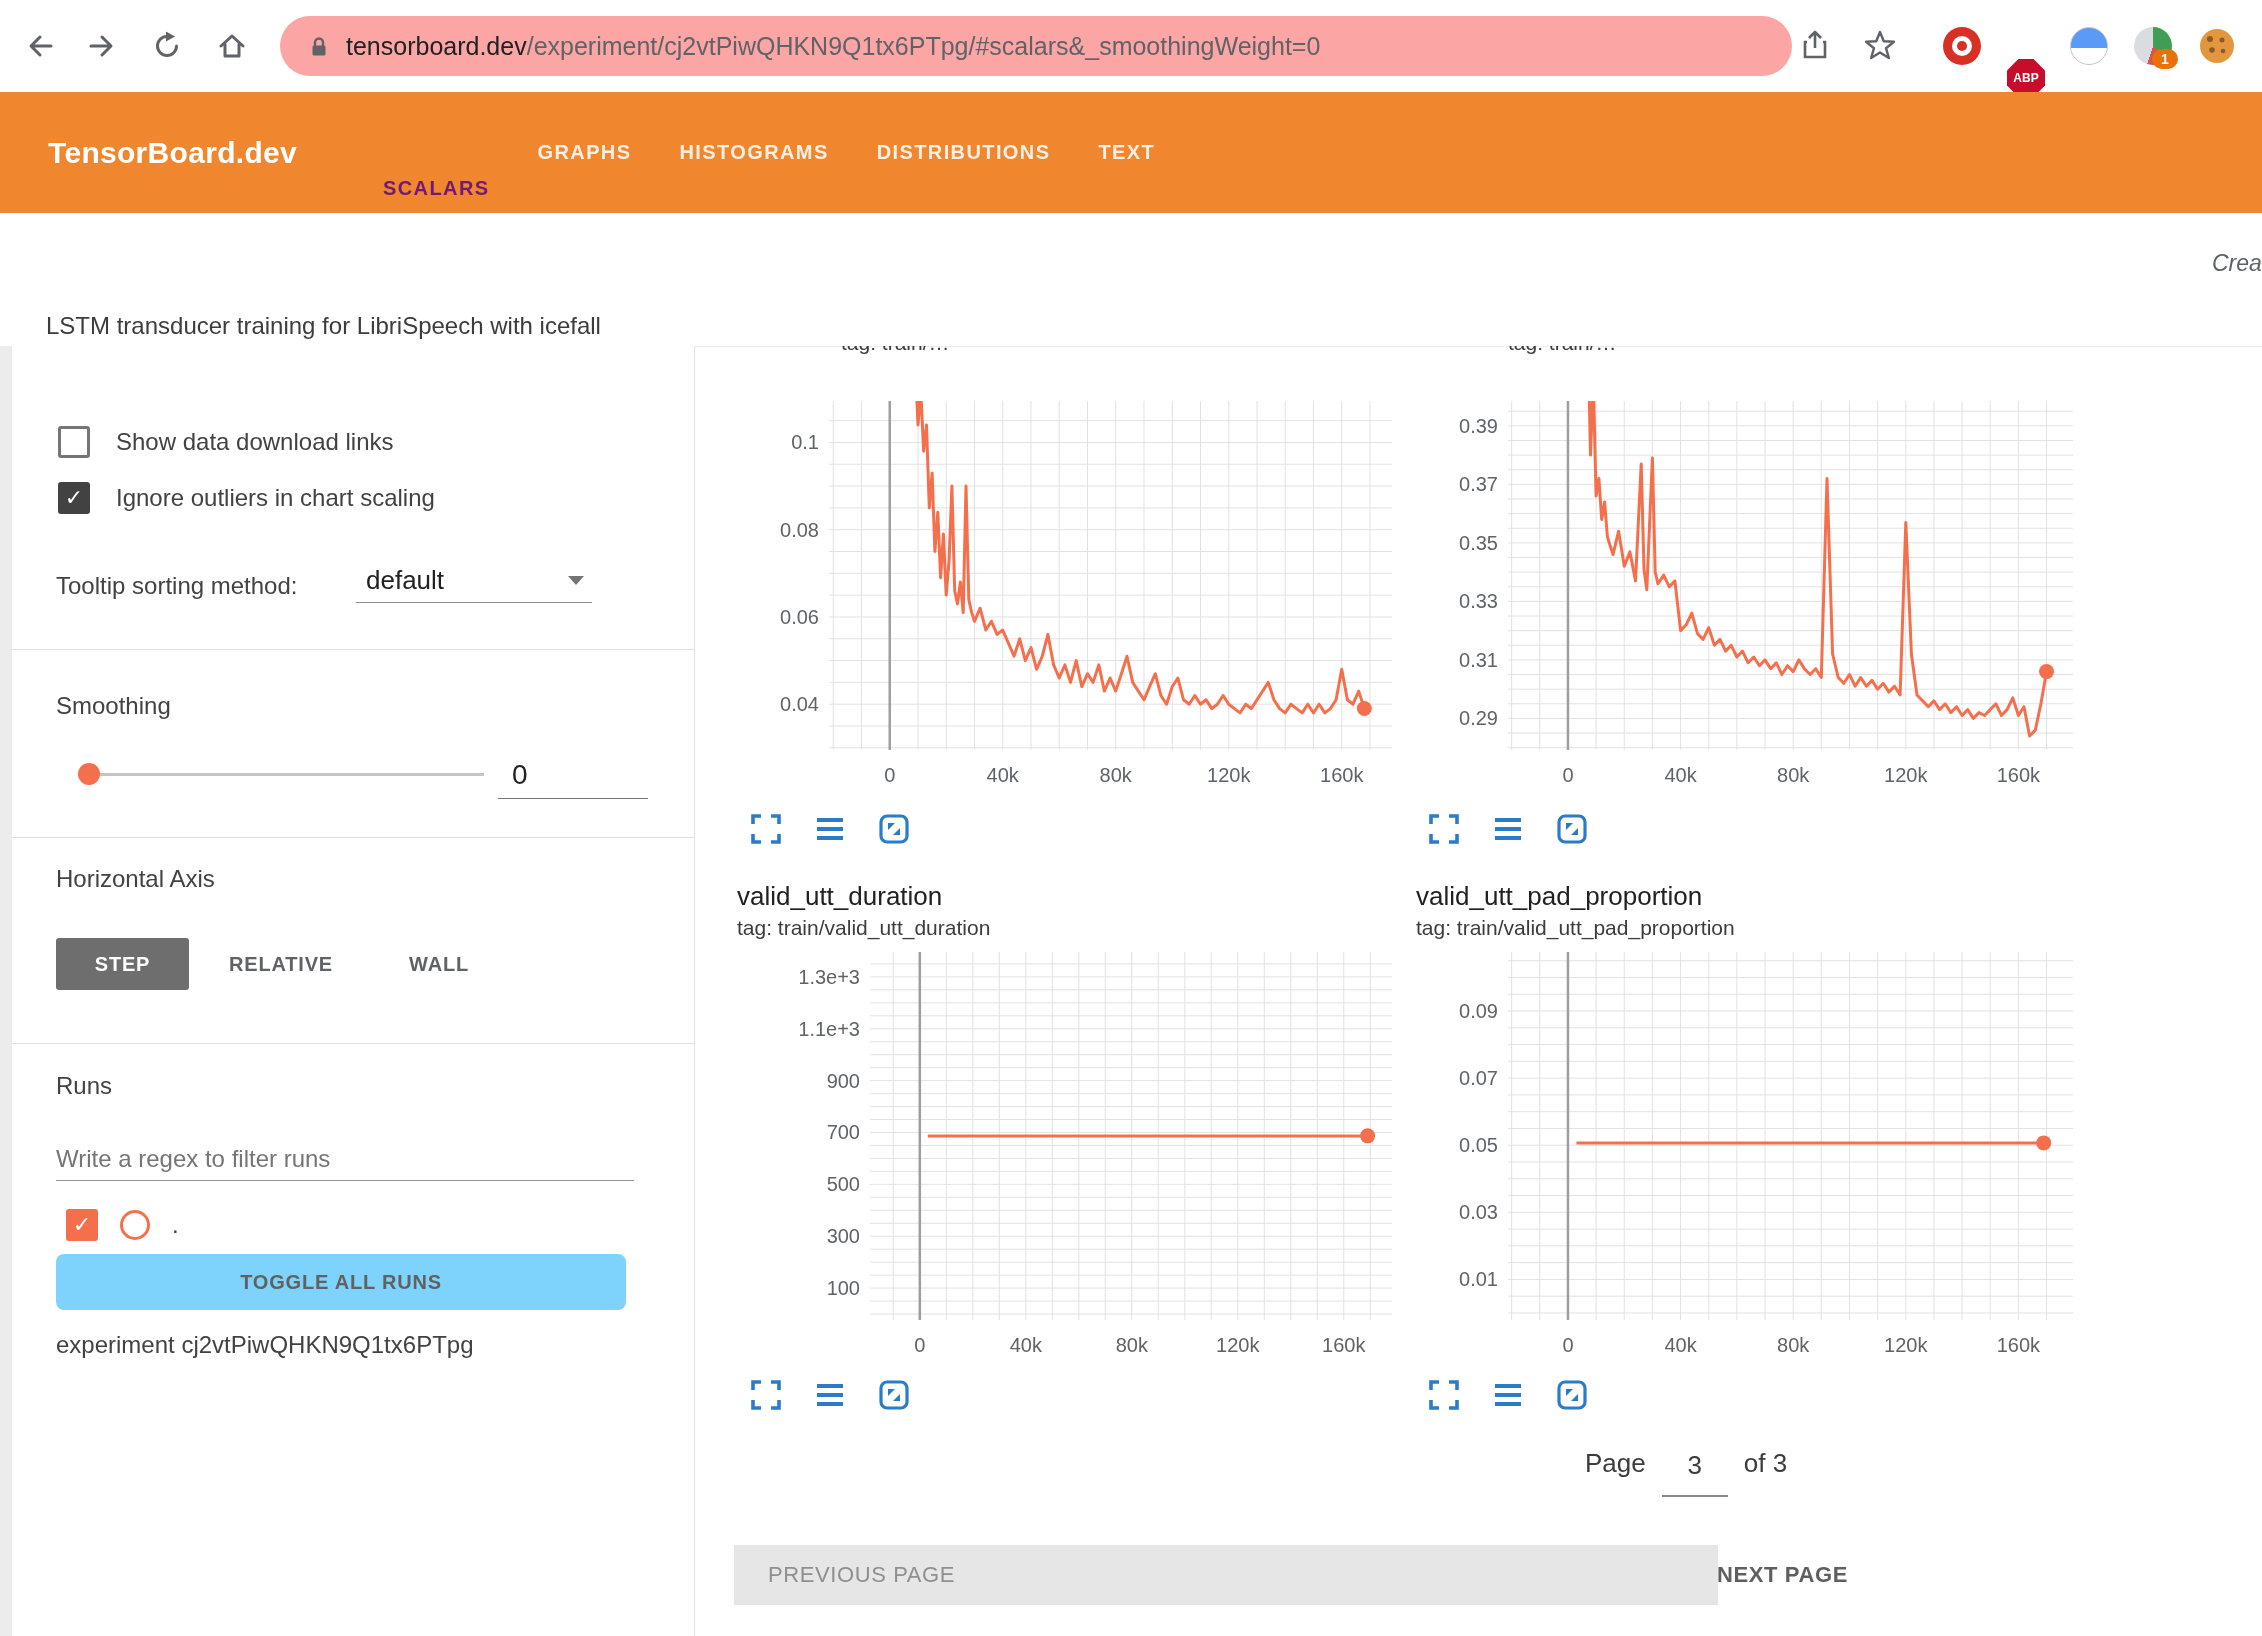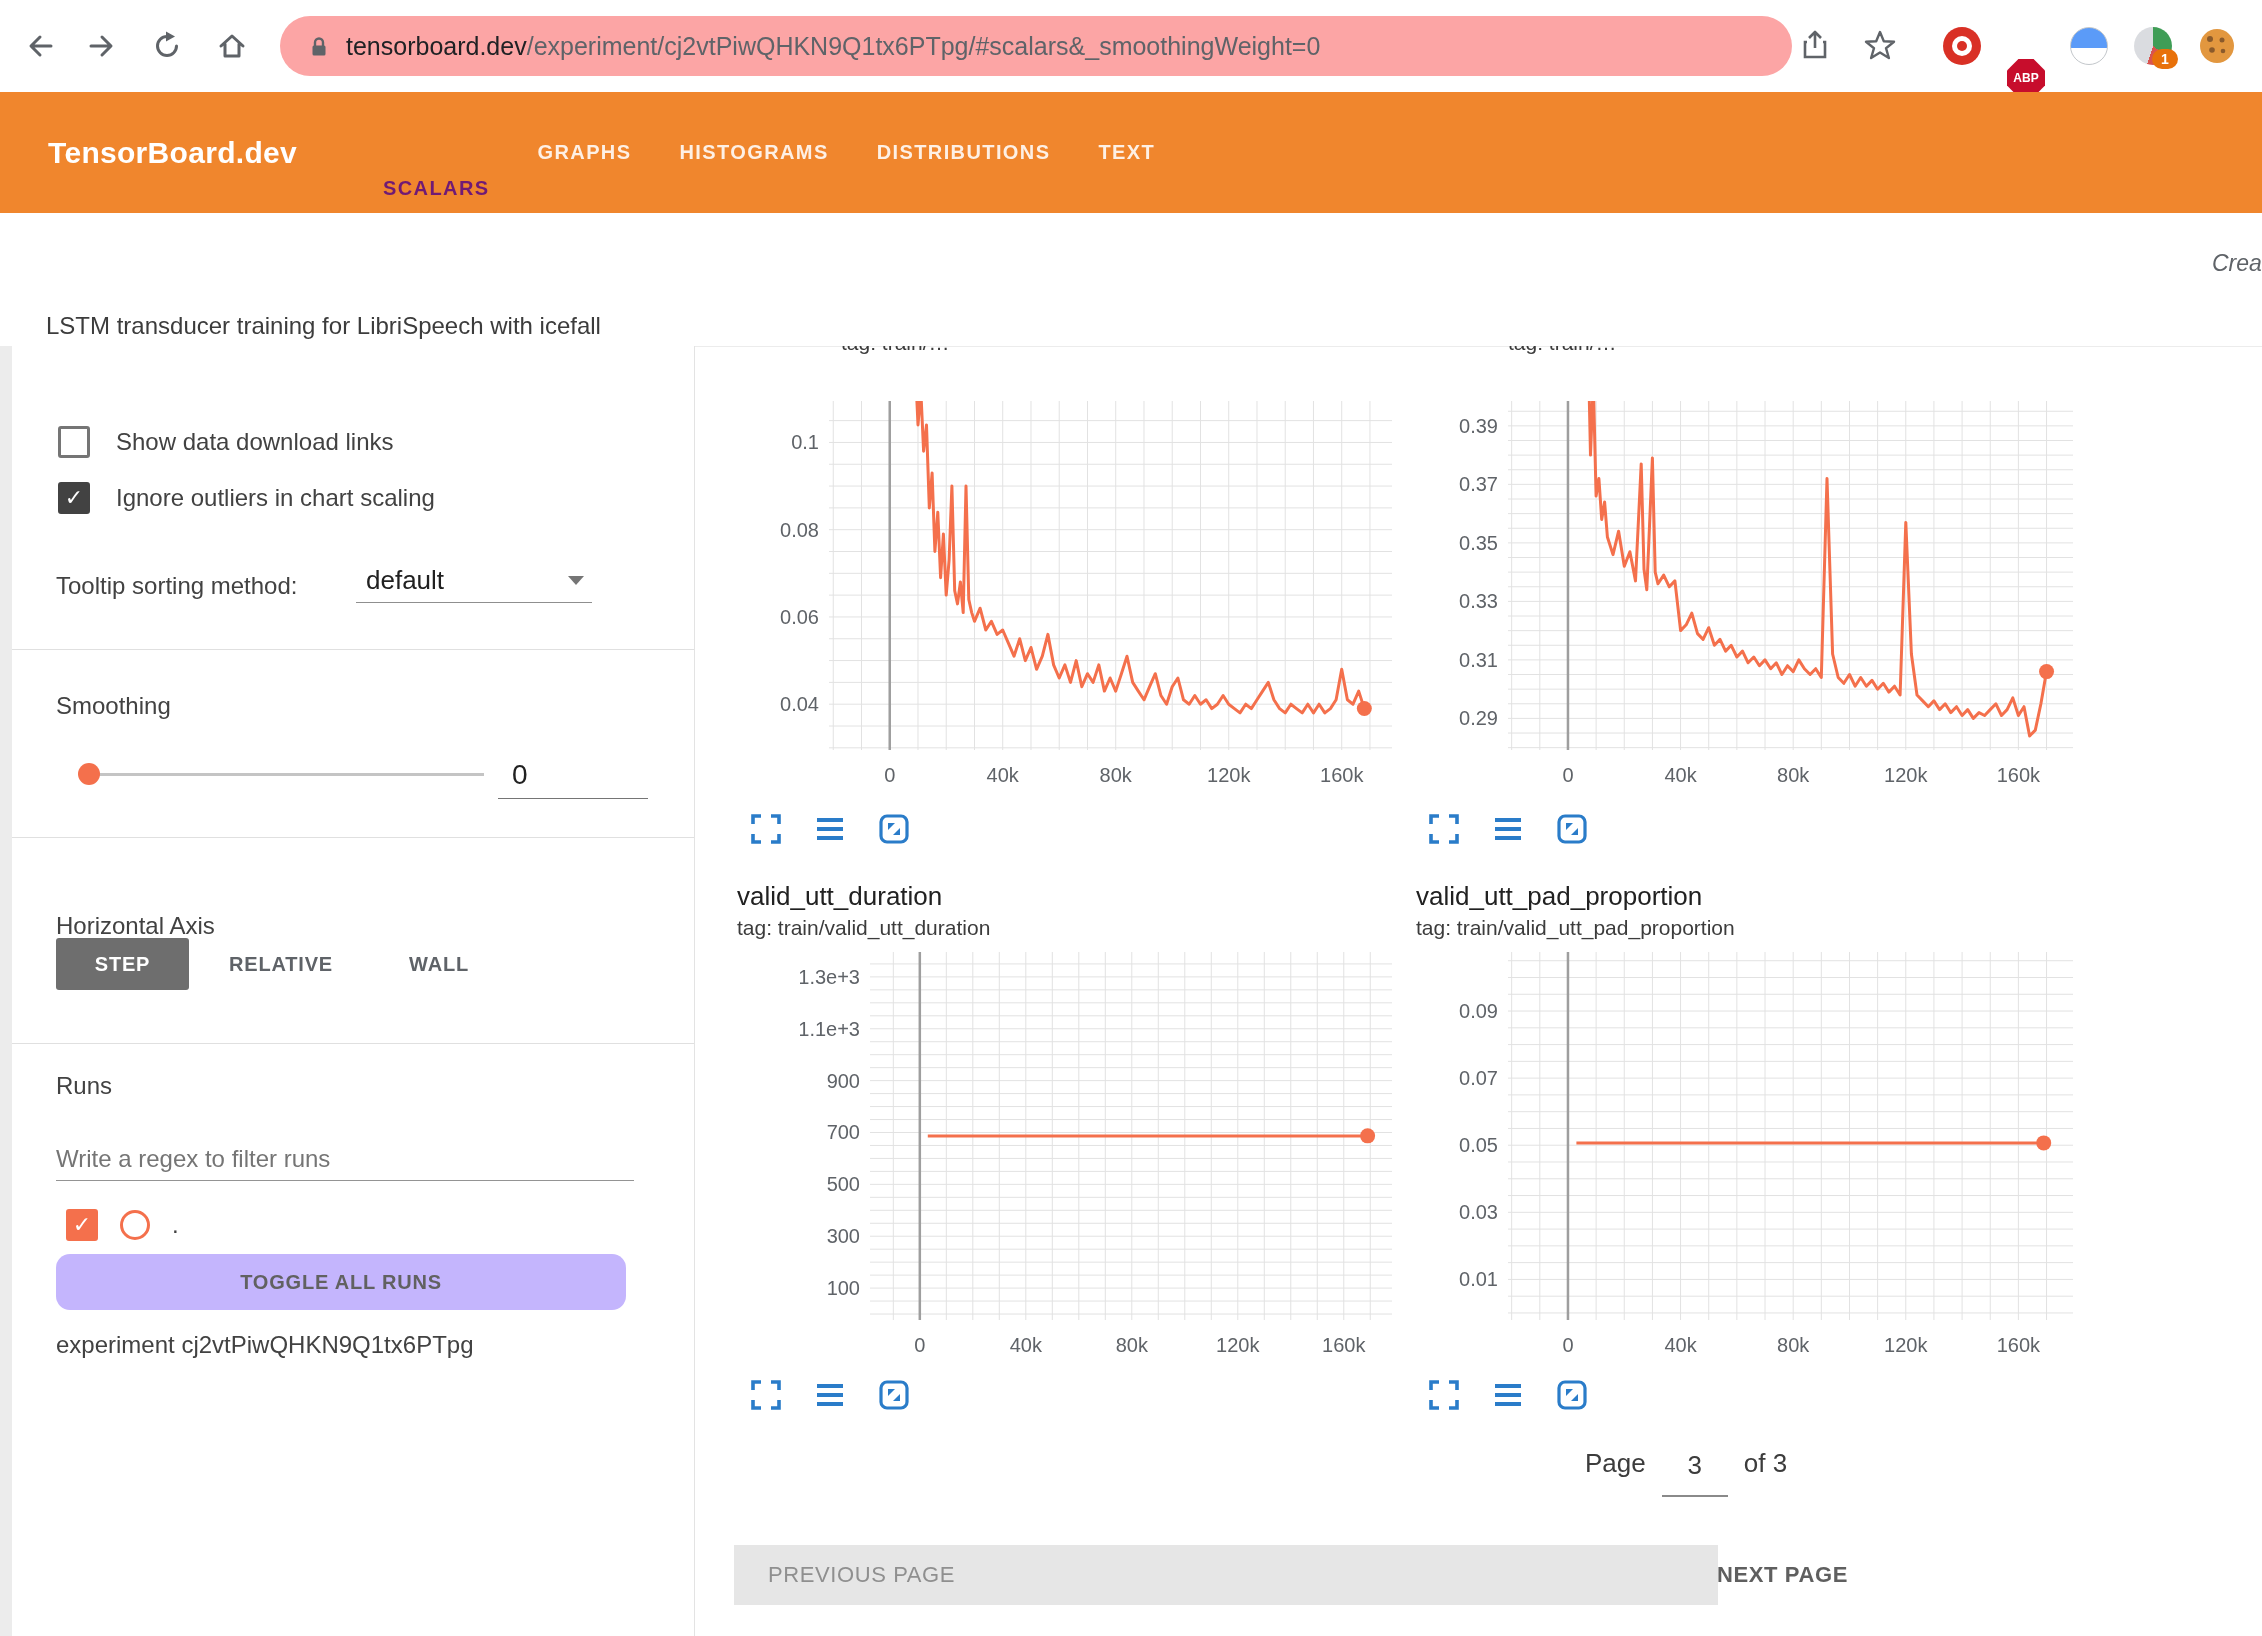--- a/index.html
+++ b/index.html
@@ -66,21 +66,21 @@
   .slider-value{position:absolute;left:486px;top:406px;width:136px;height:46px;border-bottom:1.5px solid #757575;
                 font-size:28px;color:#212121;display:flex;align-items:center;padding-left:14px;cursor:text;}
   .axis-btn{position:absolute;top:592px;height:52px;border-radius:3px;font-size:20px;font-weight:bold;
             letter-spacing:.8px;display:flex;align-items:center;justify-content:center;
             color:#5f6368;cursor:pointer;}
   .axis-btn.active{background:#6e6e6e;color:#fff;}
   .regex{position:absolute;left:44px;top:792px;width:578px;height:42px;border-bottom:1px solid #949494;
          font-size:24px;color:#757575;display:flex;align-items:center;cursor:text;}
   .run-row{position:absolute;left:54px;top:862px;display:flex;align-items:center;gap:22px;height:34px;}
   .swatch{width:24px;height:24px;border:3px solid #f4704c;border-radius:50%;flex:0 0 auto;cursor:pointer;}
-  .toggle-all{position:absolute;left:44px;top:908px;width:570px;height:56px;background:#c4b5fd;border-radius:14px;
+  .toggle-all{position:absolute;left:44px;top:908px;width:570px;height:56px;background:#7dd3fc;border-radius:8px;
               color:#616161;font-size:20px;font-weight:bold;letter-spacing:.8px;display:flex;
               align-items:center;justify-content:center;cursor:pointer;}
 
   
   .chart-tile{position:absolute;}
   .chart-title{position:absolute;font-size:26px;color:#212121;white-space:nowrap;}
   .chart-tag{position:absolute;font-size:21px;color:#3c3c3c;white-space:nowrap;}
   .tag-sliver{position:absolute;height:10px;overflow:hidden;width:360px;}
   .tag-sliver > div{margin-top:-15px;font-size:21px;color:#3c3c3c;white-space:nowrap;}
   .icon-row{position:absolute;display:flex;gap:26px;}
@@ -195,21 +195,21 @@
 
     <div class="divider" style="top:303px"></div>
 
     <div class="sb-label" style="left:44px;top:345px">Smoothing</div>
     <div class="slider-track"></div>
     <div class="slider-knob"></div>
     <div class="slider-value">0</div>
 
     <div class="divider" style="top:491px"></div>
 
-    <div class="sb-label" style="left:44px;top:565px">Horizontal Axis</div>
+    <div class="sb-label" style="left:44px;top:518px">Horizontal Axis</div>
     <div class="axis-btn active" style="left:44px;width:133px">STEP</div>
     <div class="axis-btn" style="left:194px;width:150px">RELATIVE</div>
     <div class="axis-btn" style="left:372px;width:110px">WALL</div>
 
     <div class="divider" style="top:697px"></div>
 
     <div class="sb-label" style="left:44px;top:725px">Runs</div>
     <div class="regex">Write a regex to filter runs</div>
 
     <div class="run-row">

